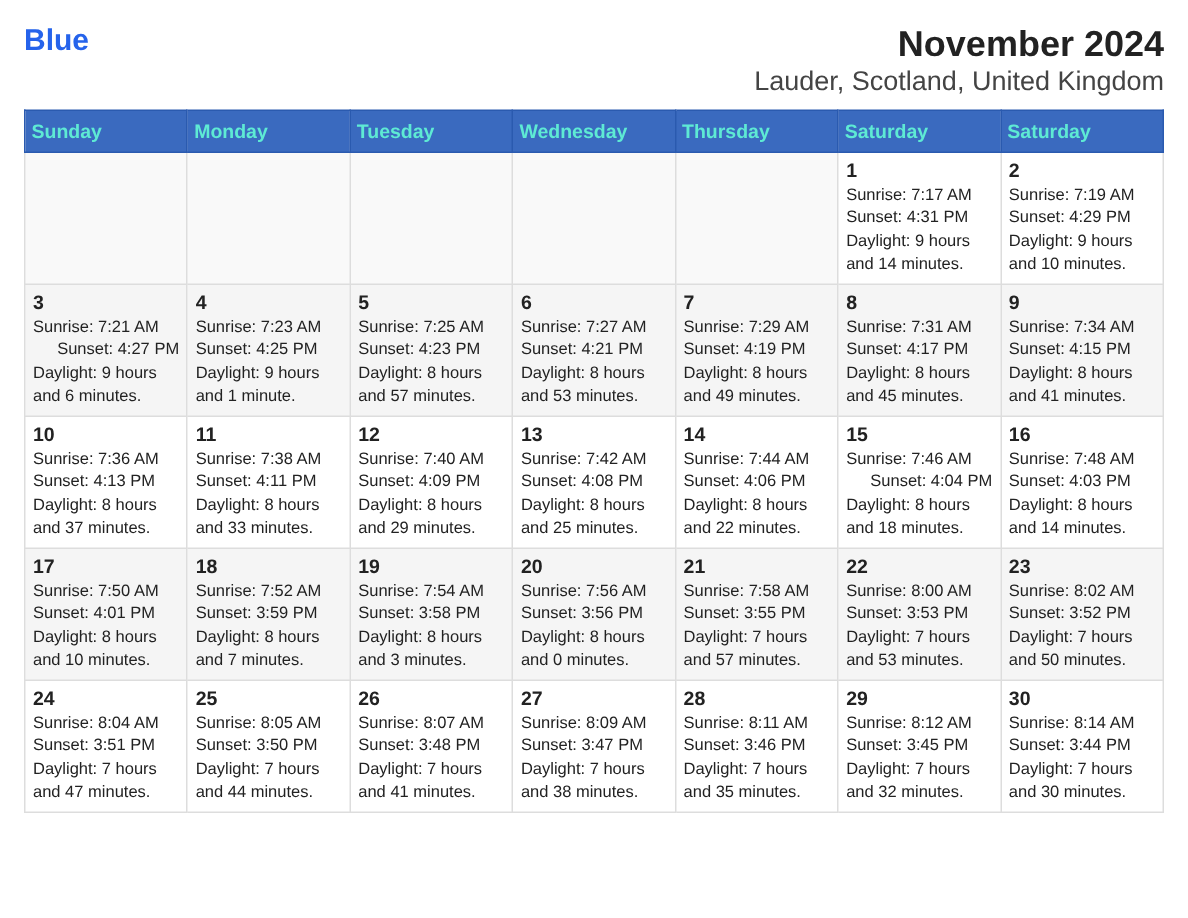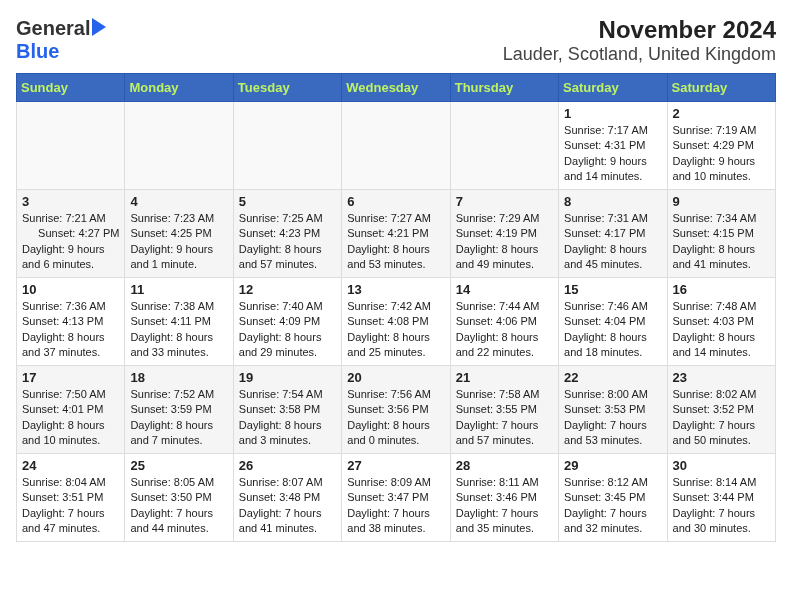--- a/index.html
+++ b/index.html
@@ -39,21 +39,21 @@
     }
     table {
       width: 100%;
       border-collapse: collapse;
       table-layout: fixed;
     }
     thead tr {
       background: #3a6abf;
     }
     thead th {
-      color: #bef264;
+      color: #5eead4;
       font-size: 13px;
       font-weight: bold;
       padding: 6px 4px;
       text-align: left;
       border: 1px solid #2a5aaf;
     }
     tbody tr {
       border-bottom: 1px solid #ccc;
     }
     tbody td {
@@ -76,28 +76,20 @@
     }
     .empty-cell {
       background: #f9f9f9 !important;
     }
   </style>
 </head>
 <body>
 
 <div class="header">
   <div class="logo">
-    <div class="logo-row">
-      <span style="font-size:20px;font-weight:bold;color:#333;">General</span>
-      <span style="display:inline-block;margin-left:2px;margin-top:2px;">
-        <svg width="14" height="18" viewBox="0 0 14 18">
-            <polygon points="0,18 14,9 0,0" fill="#2563eb"></polygon>
-          </svg>
-      </span>
-    </div>
     <div>
       <span style="font-size:20px;font-weight:bold;color:#2563eb;">Blue</span>
     </div>
   </div>
   <div class="title-block">
     <div class="month-title">November 2024</div>
     <div class="location">Lauder, Scotland, United Kingdom</div>
   </div>
 </div>
 
@@ -204,21 +196,21 @@
         </td>
         <td>
           <span class="day-num">14</span>
           <div style="line-height: 1.4;">Sunrise: 7:44 AM</div>
           <div style="line-height: 1.4;">Sunset: 4:06 PM</div>
           <div style="line-height: 1.4;">Daylight: 8 hours and 22 minutes.</div>
         </td>
         <td>
           <span class="day-num">15</span>
           <div style="line-height: 1.4;">Sunrise: 7:46 AM</div>
-          <div style="line-height: 1.4;">Sunset: 4:04 PM</div>
+          <div style="line-height: 1.4; text-align: right;">Sunset: 4:04 PM</div>
           <div style="line-height: 1.4;">Daylight: 8 hours and 18 minutes.</div>
         </td>
         <td>
           <span class="day-num">16</span>
           <div style="line-height: 1.4;">Sunrise: 7:48 AM</div>
           <div style="line-height: 1.4;">Sunset: 4:03 PM</div>
           <div style="line-height: 1.4;">Daylight: 8 hours and 14 minutes.</div>
         </td>
       </tr>
       <tr>

